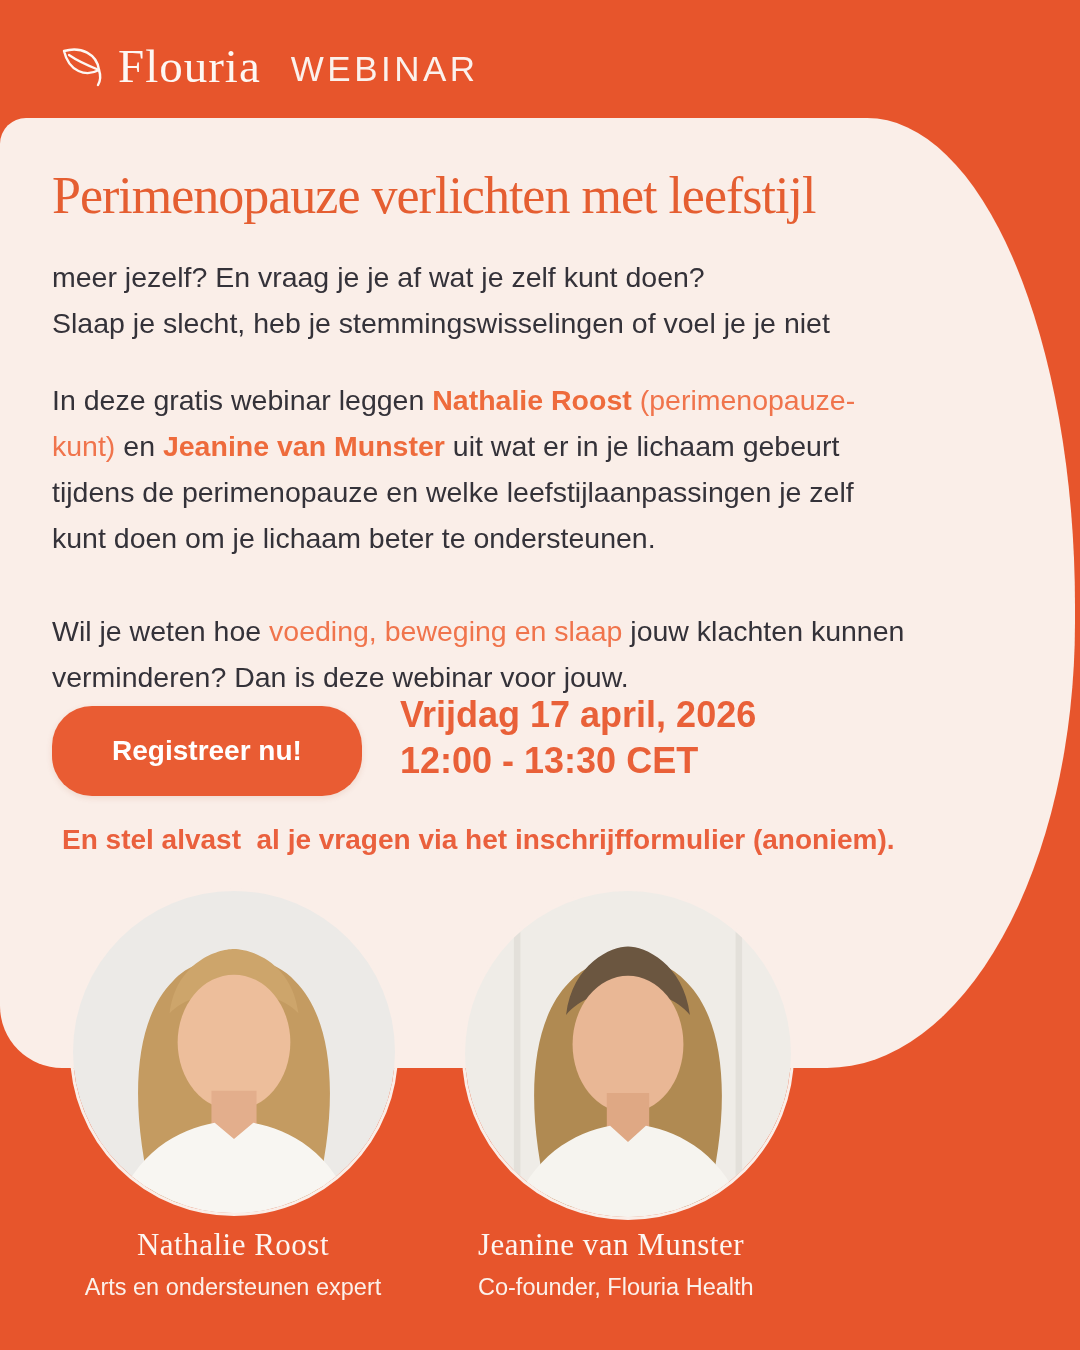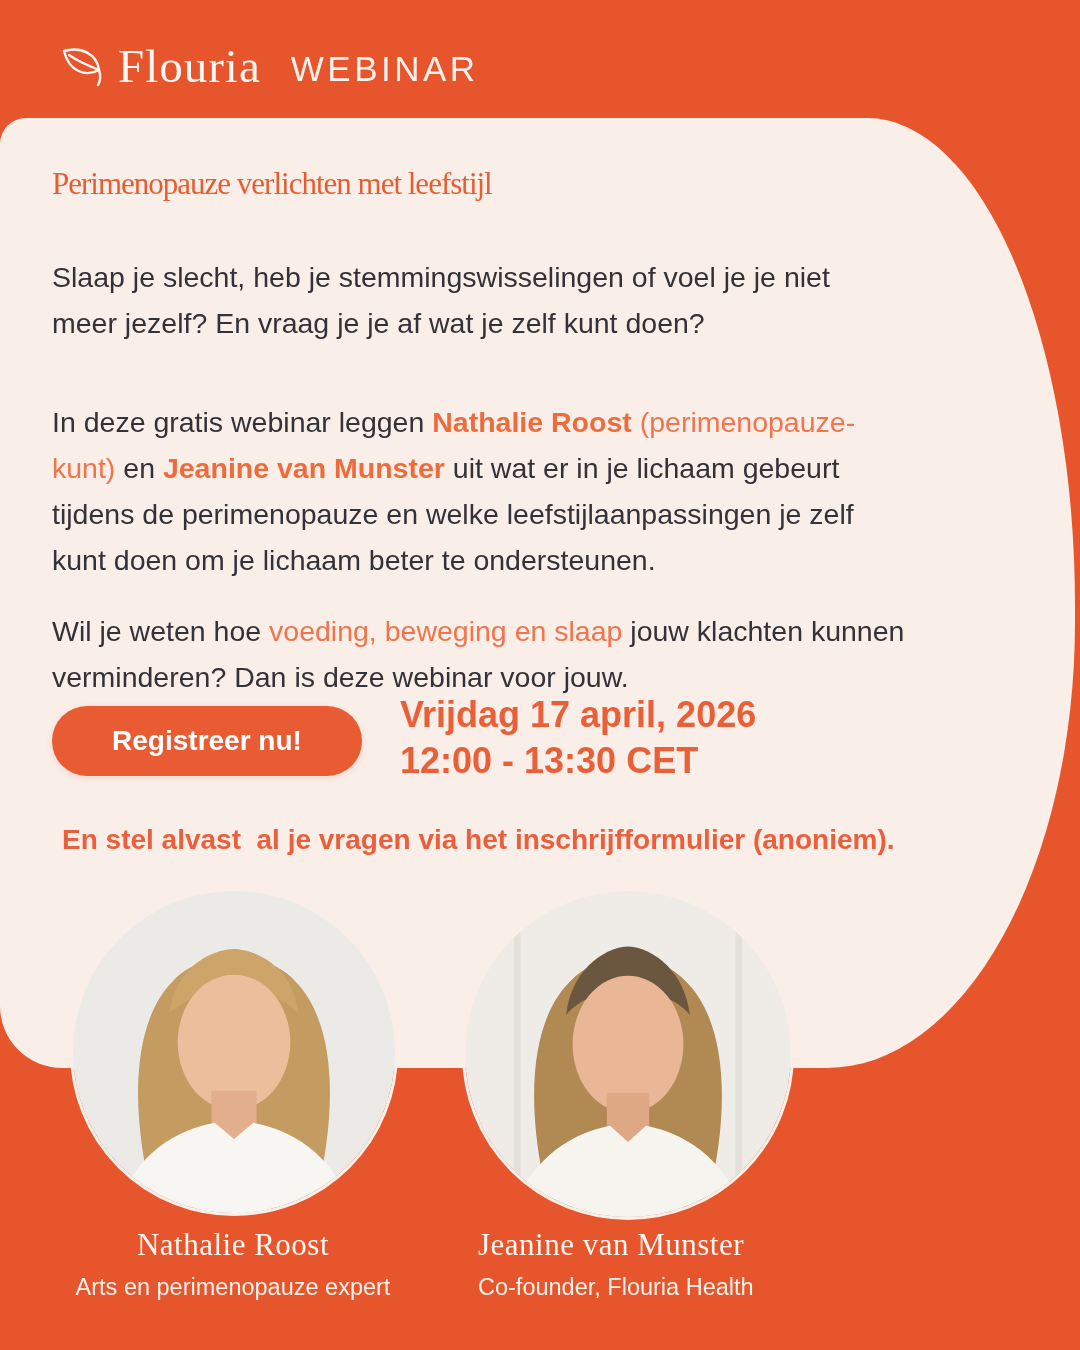--- a/index.html
+++ b/index.html
@@ -27,33 +27,33 @@
   
   .panel{
     position:absolute;left:0;top:118px;width:1075px;height:950px;
     background:#FAEEE8;z-index:1;
     border-radius:26px 208px 248px 62px / 26px 488px 446px 62px;
   }
   
   .title{
     position:absolute;left:52px;top:166px;z-index:2;
     font-family:"Liberation Serif","DejaVu Serif",serif;
-    font-size:31px;letter-spacing:-1px;color:#E55E31;line-height:1.15;
+    font-size:52px;letter-spacing:-1px;color:#E55E31;line-height:1.15;
     white-space:nowrap;
   }
   .para{position:absolute;left:52px;z-index:2;color:#343239;
     font-size:28.5px;line-height:46px;}
   .intro{top:254px;}
-  .bodytext{top:399px;}
+  .bodytext{top:377px;}
   .question{top:608px;}
   .seg-accent{color:#F0744C;}
   .seg-accent-bold{color:#EE6B3C;font-weight:700;}
   
   .register-btn{
-    position:absolute;left:52px;top:706px;width:310px;height:70px;z-index:2;
+    position:absolute;left:52px;top:706px;width:310px;height:90px;z-index:2;
     background:#E95C33;border:none;border-radius:40px;cursor:pointer;
     color:#FFFFFF;font-weight:700;font-size:28px;
     font-family:"Liberation Sans","DejaVu Sans",sans-serif;
     display:flex;align-items:center;justify-content:center;
     box-shadow:0 2px 6px rgba(160,60,20,0.12);
   }
   .schedule{
     position:absolute;left:400px;top:692px;z-index:2;
     color:#E96038;font-weight:700;font-size:36px;line-height:46px;
   }
@@ -95,22 +95,22 @@
     </svg>
     <div class="brand">Flouria</div>
     <div class="webinar">WEBINAR</div>
   </div>
 
   <div class="panel"></div>
 
   <div class="title">Perimenopauze verlichten met leefstijl</div>
 
   <div class="para intro">
+      <div><span>meer jezelf? En vraag je je af wat je zelf kunt doen?</span></div>
       <div><span>Slaap je slecht, heb je stemmingswisselingen of voel je je niet</span></div>
-      <div><span>meer jezelf? En vraag je je af wat je zelf kunt doen?</span></div>
     </div>
   <div class="para bodytext">
       <div><span>In deze gratis webinar leggen </span><span class="seg-accent-bold">Nathalie Roost</span><span class="seg-accent"> (perimenopauze-</span></div>
       <div><span class="seg-accent">kunt)</span><span> en </span><span class="seg-accent-bold">Jeanine van Munster</span><span> uit wat er in je lichaam gebeurt</span></div>
       <div><span>tijdens de perimenopauze en welke leefstijlaanpassingen je zelf</span></div>
       <div><span>kunt doen om je lichaam beter te ondersteunen.</span></div>
     </div>
   <div class="para question">
       <div><span>Wil je weten hoe </span><span class="seg-accent">voeding, beweging en slaap</span><span> jouw klachten kunnen</span></div>
       <div><span>verminderen? Dan is deze webinar voor jouw.</span></div>
@@ -144,20 +144,20 @@
       <path d="M26 97 C18 66 20 40 32 28 C41 18 59 18 68 28 C80 40 82 66 74 97 Z" fill="#B08A52"></path>
       <path d="M31 38 C33 22 45 17 50 17 C55 17 67 22 69 38 C61 28 39 28 31 38 Z" fill="#6B5640"></path>
       <ellipse cx="50" cy="47" rx="17" ry="21" fill="#E9B795"></ellipse>
       <path d="M43.5 62 L56.5 62 L56.5 76 C56.5 81 43.5 81 43.5 76 Z" fill="#DFA884"></path>
       <path d="M14 100 C20 81 34 74 44.5 72 L50 77 L55.5 72 C66 74 80 81 86 100 Z" fill="#F6F4EF"></path>
     </svg>
   </div>
 
   <div class="speaker-caption caption-1">
     <div class="speaker-name">Nathalie Roost</div>
-    <div class="speaker-role">Arts en perimenopauze expert</div>
+    <div class="speaker-role">Arts en ondersteunen expert</div>
   </div>
   <div class="speaker-caption caption-2">
     <div class="speaker-name">Jeanine van Munster</div>
     <div class="speaker-role">Co-founder, Flouria Health</div>
   </div>
 
 </div>
 
 </body></html>

